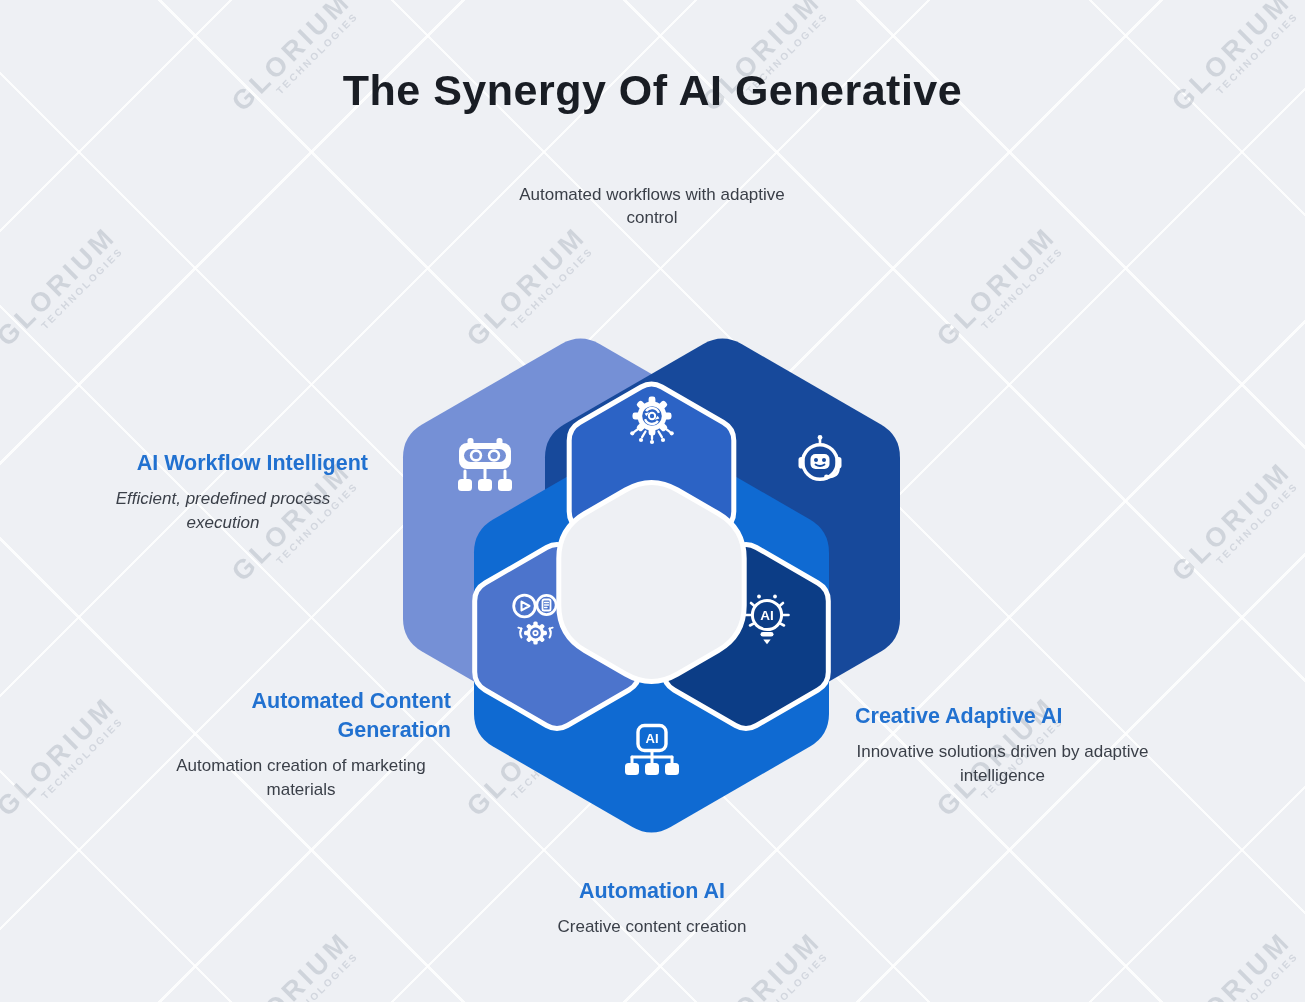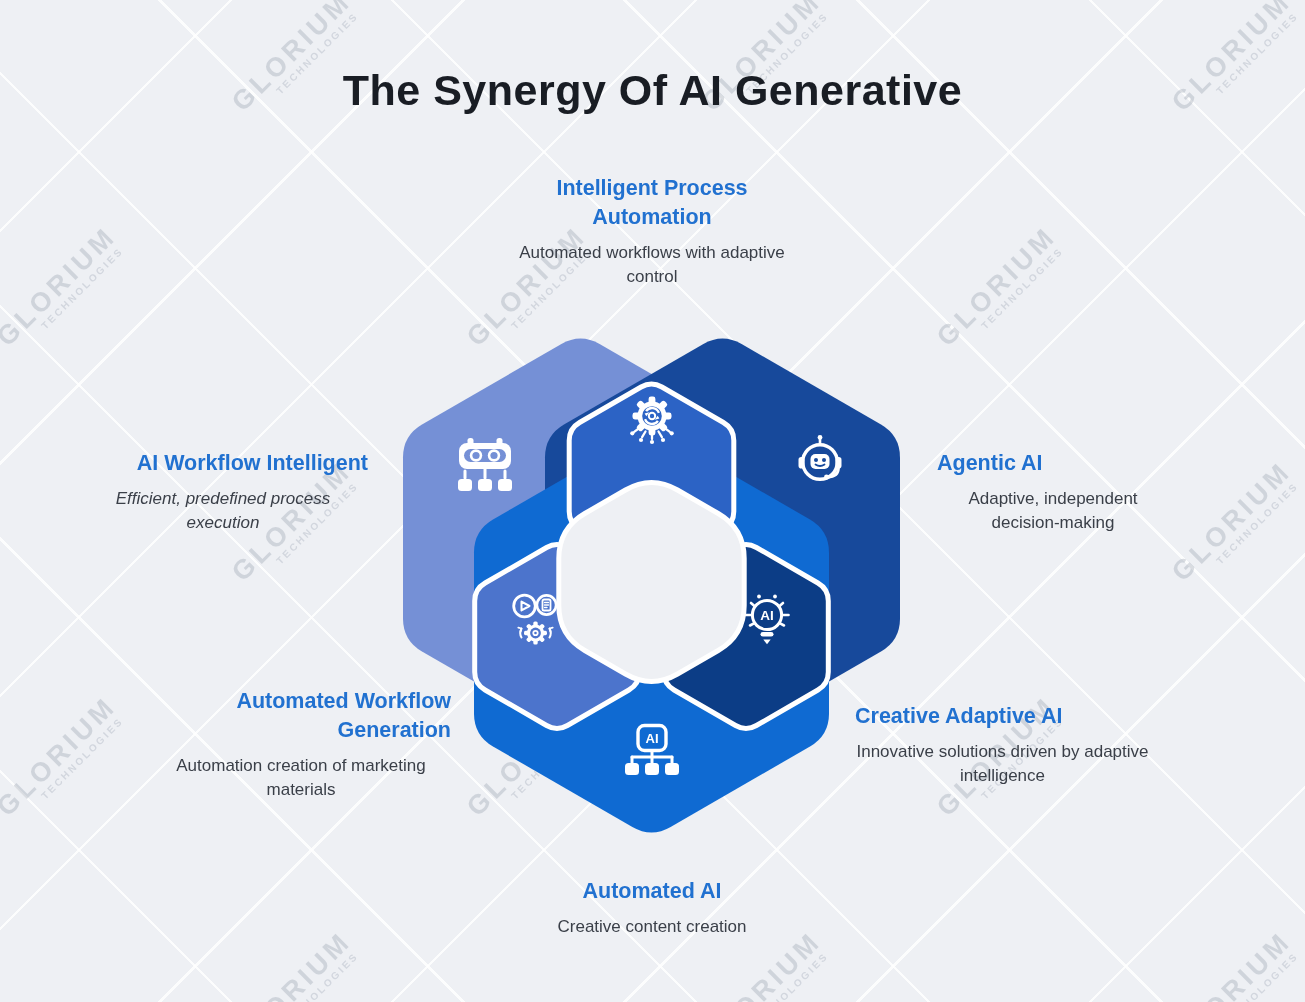--- a/index.html
+++ b/index.html
@@ -249,36 +249,31 @@
           <path d="M33 35v6"></path>
           <path d="M53 35v6"></path>
       </g>
       <rect x="6" y="41" width="14" height="12" rx="3.5" fill="#fff"></rect>
       <rect x="26" y="41" width="14" height="12" rx="3.5" fill="#fff"></rect>
       <rect x="46" y="41" width="14" height="12" rx="3.5" fill="#fff"></rect>
     </svg>
   </div>
 
   <div class="label" id="lbl-top">
-    <div class="h">Intelligent Process Automation</div>
     <div class="d">Automated workflows with adaptive control</div>
   </div>
   <div class="label" id="lbl-left">
     <div class="h">AI Workflow Intelligent</div>
     <div class="d">Efficient, predefined process execution</div>
   </div>
-  <div class="label" id="lbl-right">
-    <div class="h">Agentic AI</div>
-    <div class="d">Adaptive, independent decision-making</div>
-  </div>
   <div class="label" id="lbl-bl">
-    <div class="h">Automated Workflow Generation</div>
+    <div class="h">Automated Content Generation</div>
     <div class="d">Automation creation of marketing materials</div>
   </div>
   <div class="label" id="lbl-br">
     <div class="h">Creative Adaptive AI</div>
     <div class="d">Innovative solutions driven by adaptive intelligence</div>
   </div>
   <div class="label" id="lbl-bottom">
-    <div class="h">Automated AI</div>
+    <div class="h">Automation AI</div>
     <div class="d">Creative content creation</div>
   </div>
 </div>
 
 </body></html>

